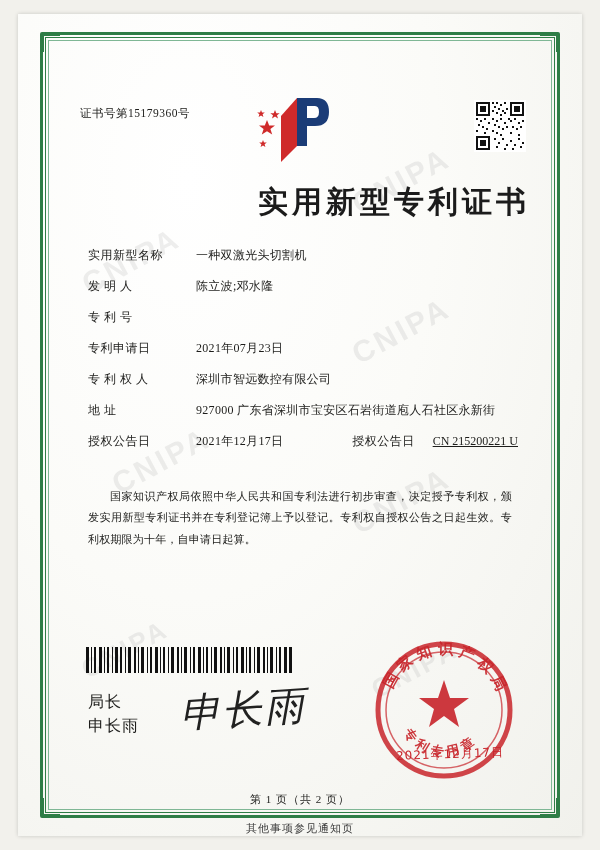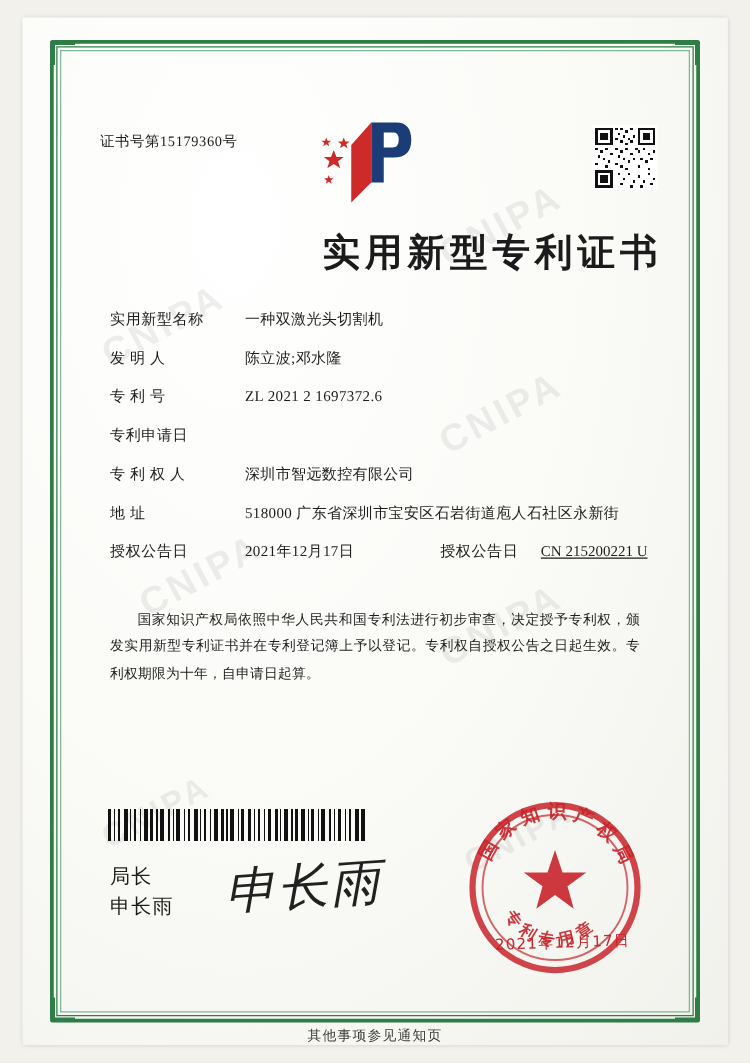--- a/index.html
+++ b/index.html
@@ -390,36 +390,36 @@
           <div class="field-value">一种双激光头切割机</div>
         </div>
 
         <div class="field-row">
           <div class="field-label">发 明 人</div>
           <div class="field-value">陈立波;邓水隆</div>
         </div>
 
         <div class="field-row">
           <div class="field-label">专 利 号</div>
-          <div class="field-value">ZL 2021 2 1697372.6</div>
         </div>
 
         <div class="field-row">
           <div class="field-label">专利申请日</div>
+          <div class="field-value">2021年07月23日</div>
         </div>
 
         <div class="field-row">
           <div class="field-label">专 利 权 人</div>
           <div class="field-value">深圳市智远数控有限公司</div>
         </div>
 
         <div class="field-row">
           <div class="field-label">地      址</div>
           <div class="field-value">
-            <span>518000 广东省深圳市宝安区石岩街道庖人石社区永新街</span>
+            <span>927000 广东省深圳市宝安区石岩街道庖人石社区永新街</span>
           </div>
         </div>
 
         <div class="field-row dual">
           <div class="field-label">授权公告日</div>
           <div class="field-value">2021年12月17日</div>
           <div class="inline-label">授权公告日</div>
           <div class="field-value-right">CN 215200221 U</div>
         </div>
 
@@ -507,18 +507,19 @@
             <text><textPath href="#arcTop" startOffset="12%">国 家 知 识 产 权 局</textPath></text>
           </g>
           <g fill="#c8242a" opacity="0.9" font-family="DejaVu Sans, sans-serif" font-size="13" font-weight="bold">
             <text><textPath href="#arcBottom" startOffset="16%">专 利 专 用 章</textPath></text>
           </g>
         </svg>
       </div>
 
       <div class="seal-date">2021年12月17日</div>
 
+      <div class="page-no">第 1 页（共 2 页）</div>
 
     </div>
   </div>
 
   <div class="footer-note">其他事项参见通知页</div>
 </div>
 
 </body></html>

